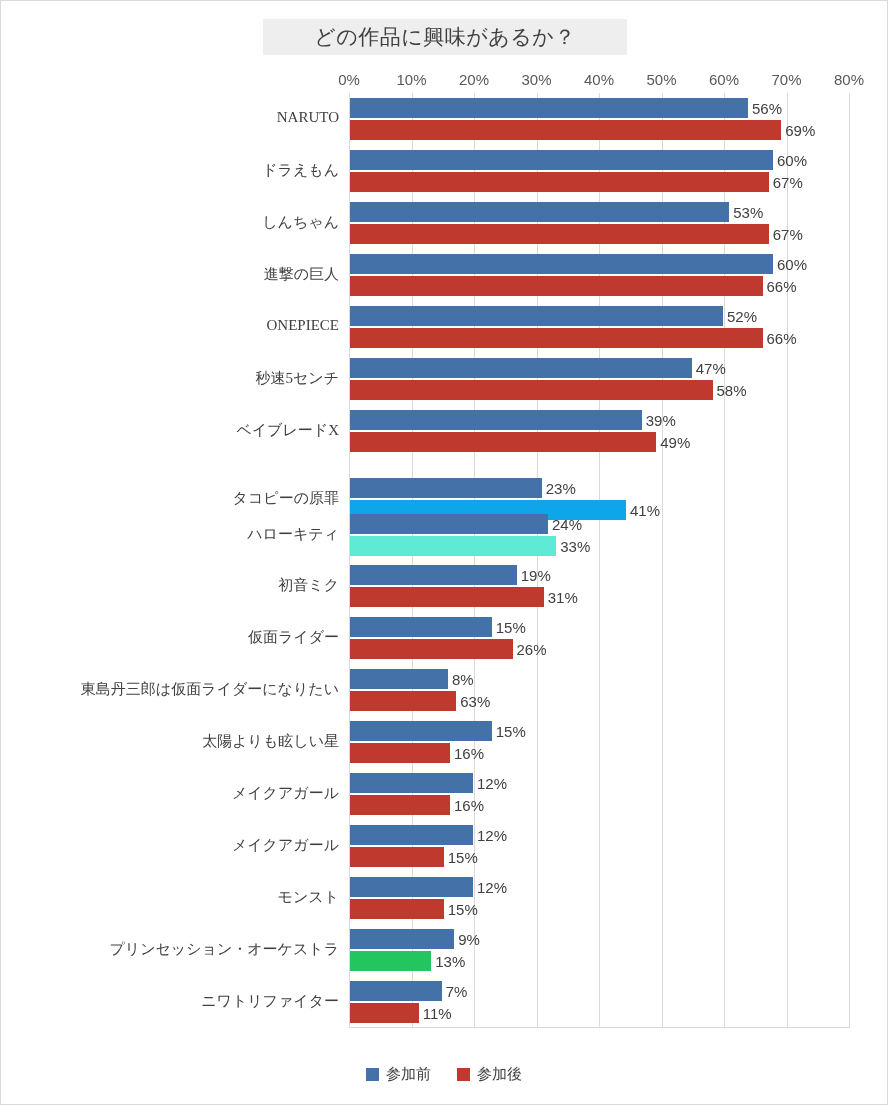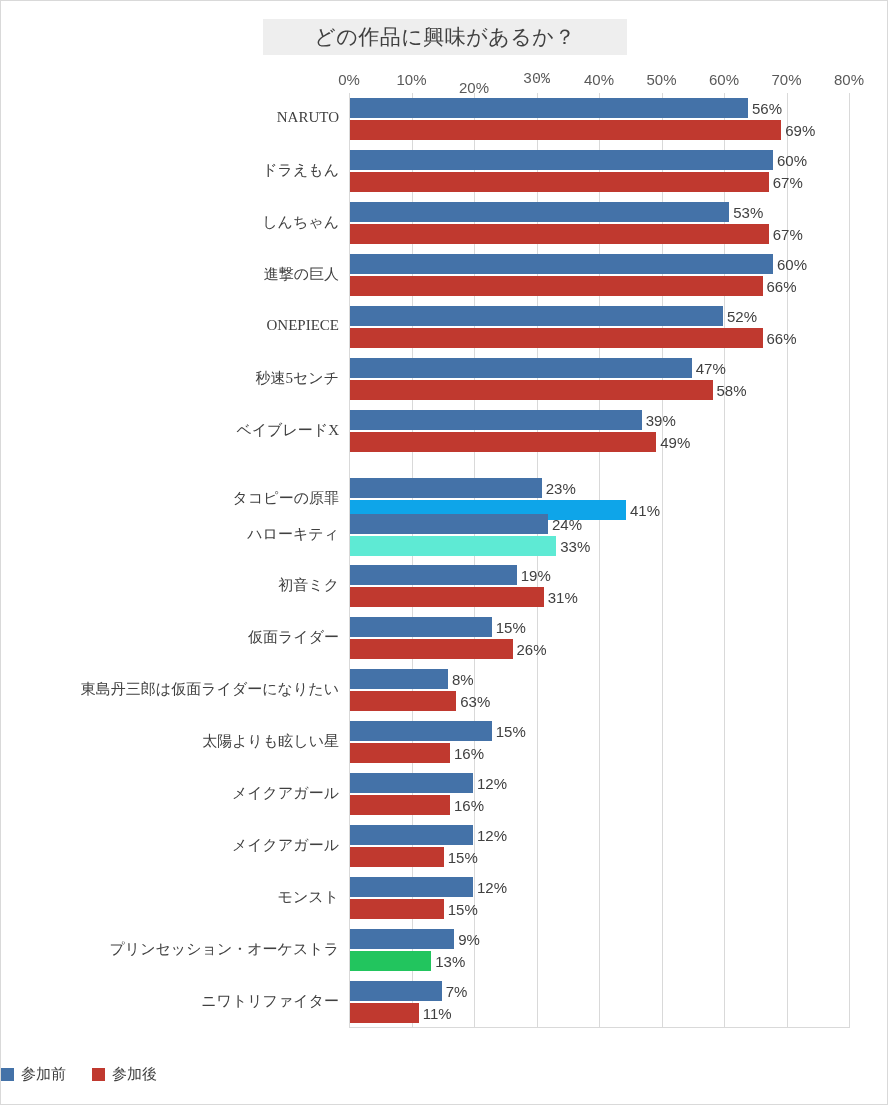--- a/index.html
+++ b/index.html
@@ -115,21 +115,21 @@
     color: #404040;
     font-family: "Liberation Sans", sans-serif;
     white-space: nowrap;
   }
   .legend {
     position: absolute;
     left: 0;
     right: 0;
     bottom: 20px;
     display: flex;
-    justify-content: flex-start;
+    justify-content: center;
     align-items: center;
     gap: 26px;
   }
   .legend-item {
     display: flex;
     align-items: center;
     gap: 7px;
     font-size: 15px;
     color: #404040;
     font-family: "Liberation Serif", serif;
@@ -143,22 +143,22 @@
 </head>
 <body>
 
 <div class="chart-frame">
 
   <div class="chart-title">どの作品に興味があるか？</div>
 
   <div class="axis-labels" id="axis-labels">
       <div class="axis-tick-label" style="left: 0px;">0%</div>
       <div class="axis-tick-label" style="left: 62.5px;">10%</div>
-      <div class="axis-tick-label" style="left: 125px; margin-top: 8px;">20%</div>
-      <div class="axis-tick-label" style="left: 187.5px; font-family: Liberation Mono, monospace;">30%</div>
+      <div class="axis-tick-label" style="left: 125px;">20%</div>
+      <div class="axis-tick-label" style="left: 187.5px;">30%</div>
       <div class="axis-tick-label" style="left: 250px;">40%</div>
       <div class="axis-tick-label" style="left: 312.5px;">50%</div>
       <div class="axis-tick-label" style="left: 375px;">60%</div>
       <div class="axis-tick-label" style="left: 437.5px;">70%</div>
       <div class="axis-tick-label" style="left: 500px;">80%</div>
     </div>
 
   <div class="plot" id="plot">
     <div class="axis-line"></div>
     <div class="plot-bottom"></div>

